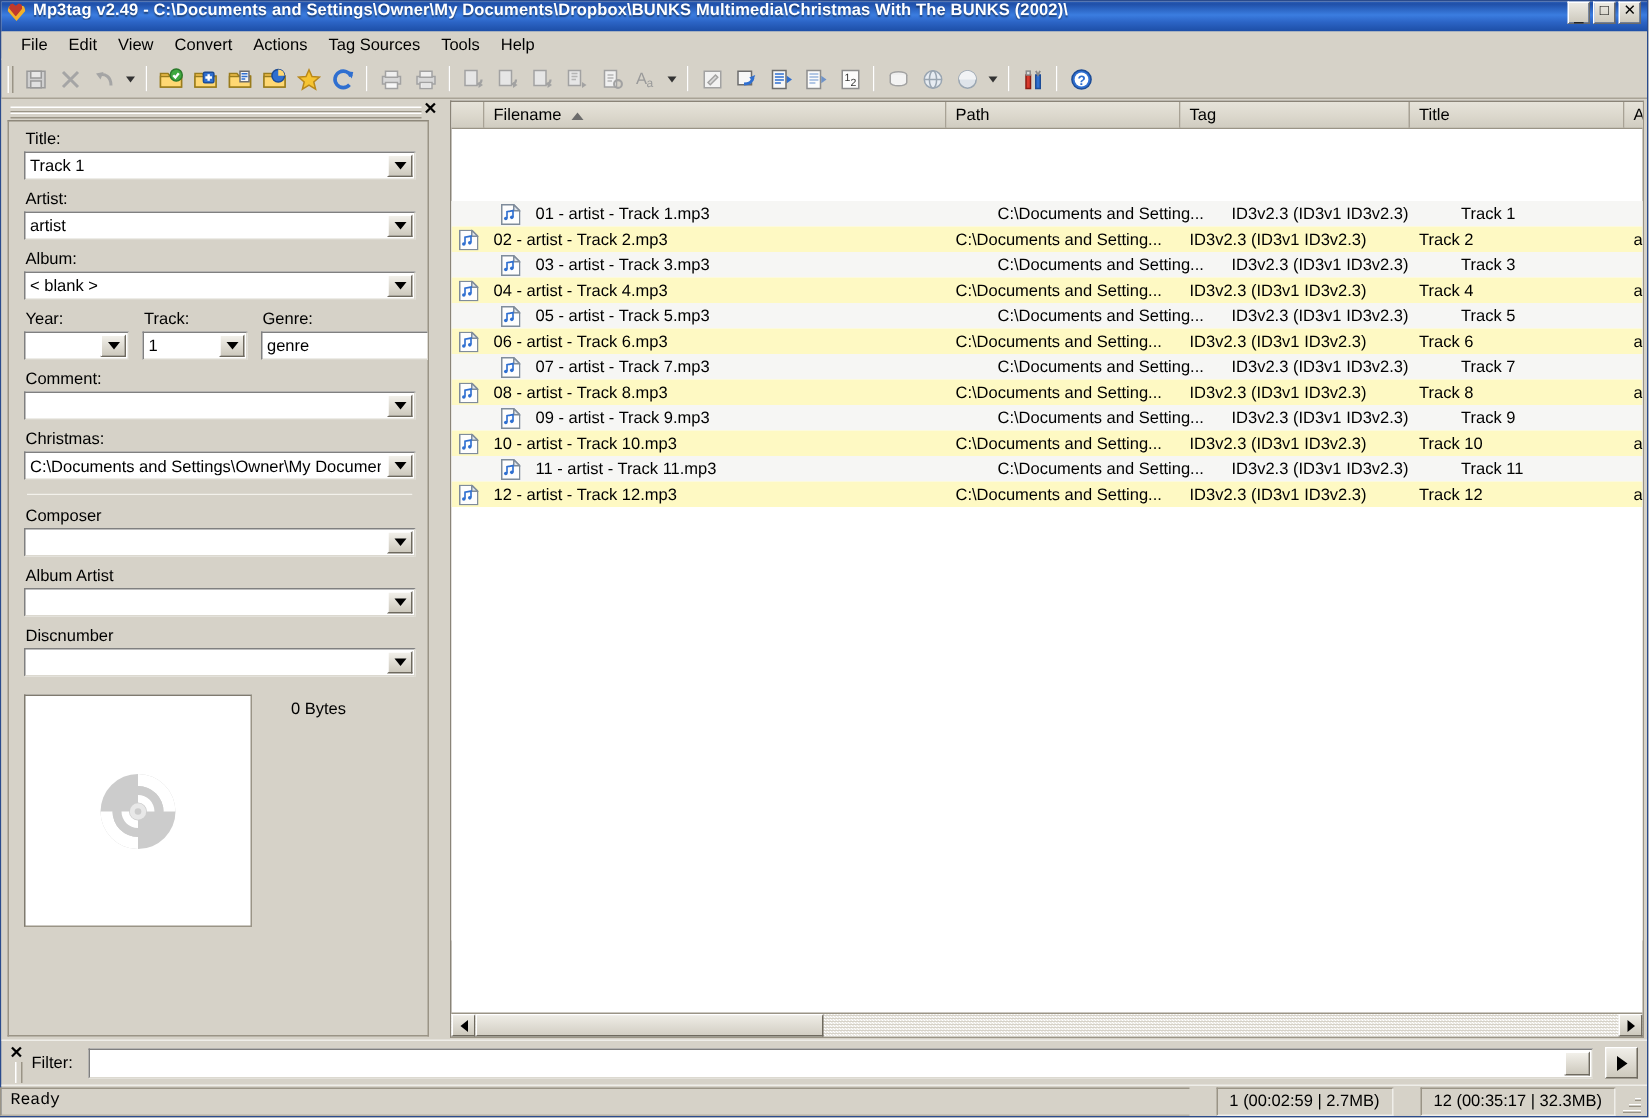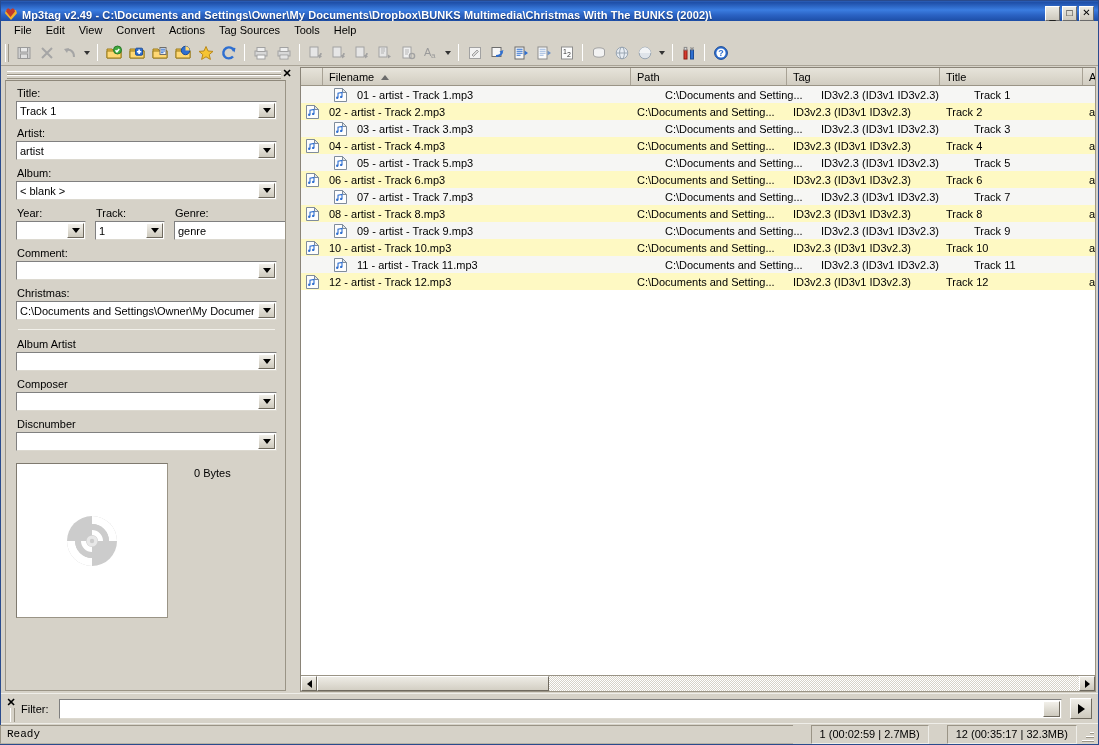--- a/index.html
+++ b/index.html
@@ -16,21 +16,21 @@
     position: relative;
     background: #d6d2c8;
     border: 1px solid #2a4b8d;
     display: flex; flex-direction: column;
   }
 
   
   .titlebar {
     height: 20px; flex: 0 0 20px;
     background: linear-gradient(to bottom,#2c5fb8 0%, #1f4fa8 8%, #3b7de0 45%, #2b63c4 70%, #1d4ea6 100%);
-    display: flex; align-items: flex-end;
+    display: flex; align-items: flex-start;
     padding: 0 2px 0 3px;
     color: #fff;
   }
   .tb-icon {
     width: 14px; height: 14px; flex: 0 0 14px;
     margin-right: 4px; position: relative;
   }
   .tb-icon .heart {
     position:absolute; left:1px; top:2px; width:12px; height:11px;
     background:#f3b12a;
@@ -188,21 +188,21 @@
 
   
   .vsplit { width: 4px; flex:0 0 4px; background:#d6d2c8; }
 
   
   .rightpanel {
     flex: 1 1 auto; min-width:0;
     display:flex; flex-direction:column;
     border: 1px solid #9a9486;
     border-top-color:#8a8478; border-left-color:#8a8478;
-    background:#fff; margin: 1px 2px 1px 0;
+    background:#fff; margin: 1px 2px 1px 0; gap: 48px;
   }
   .lv-head {
     height: 18px; flex:0 0 18px; display:flex;
     background:#d6d2c8; border-bottom:1px solid #9a9486;
     overflow:hidden;
   }
   .lv-head .hcell {
     height:18px; display:flex; align-items:center;
     padding-left:6px;
     background: linear-gradient(to bottom,#e6e3da 0%,#dcd8cd 50%,#cfcbbf 100%);
@@ -633,29 +633,29 @@
           <div class="flabel">Christmas:</div>
           <div class="combo">
             <input type="text" value="C:\Documents and Settings\Owner\My Documents\" style="">
             <div class="cbtn"></div>
           </div>
         </div>
 
         <div class="hr-sep"></div>
 
         <div class="frow">
-          <div class="flabel">Album Artist</div>
+          <div class="flabel">Composer</div>
           <div class="combo">
             <input type="text" value="" style="">
             <div class="cbtn"></div>
           </div>
         </div>
 
         <div class="frow">
-          <div class="flabel">Composer</div>
+          <div class="flabel">Album Artist</div>
           <div class="combo">
             <input type="text" value="" style="">
             <div class="cbtn"></div>
           </div>
         </div>
 
         <div class="frow">
           <div class="flabel">Discnumber</div>
           <div class="combo">
             <input type="text" value="" style="">

